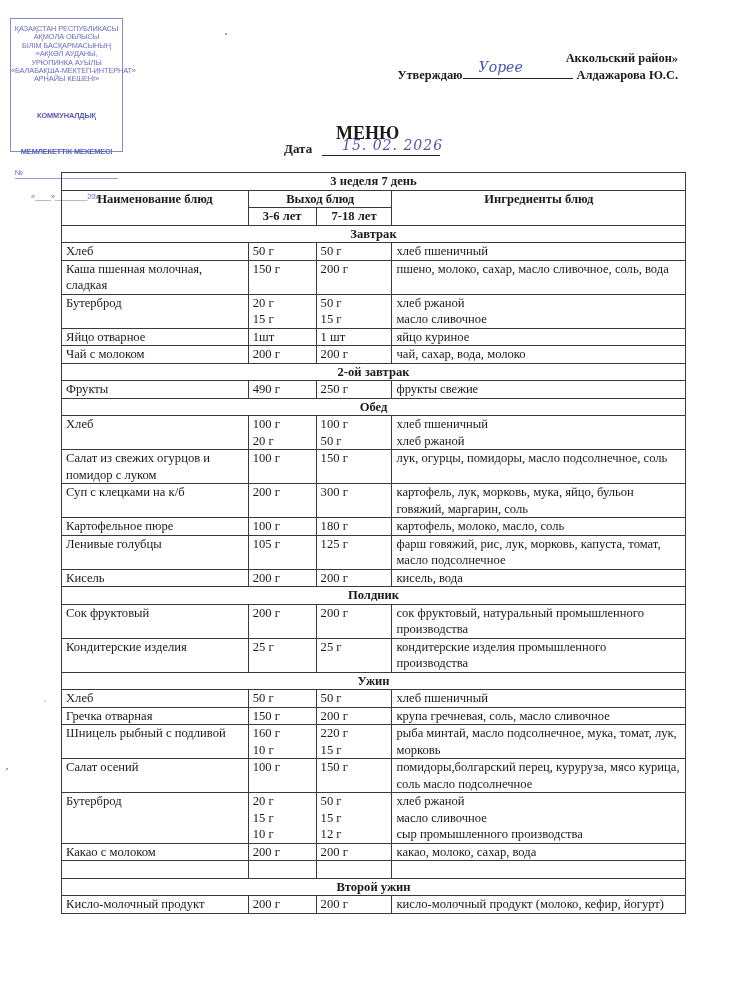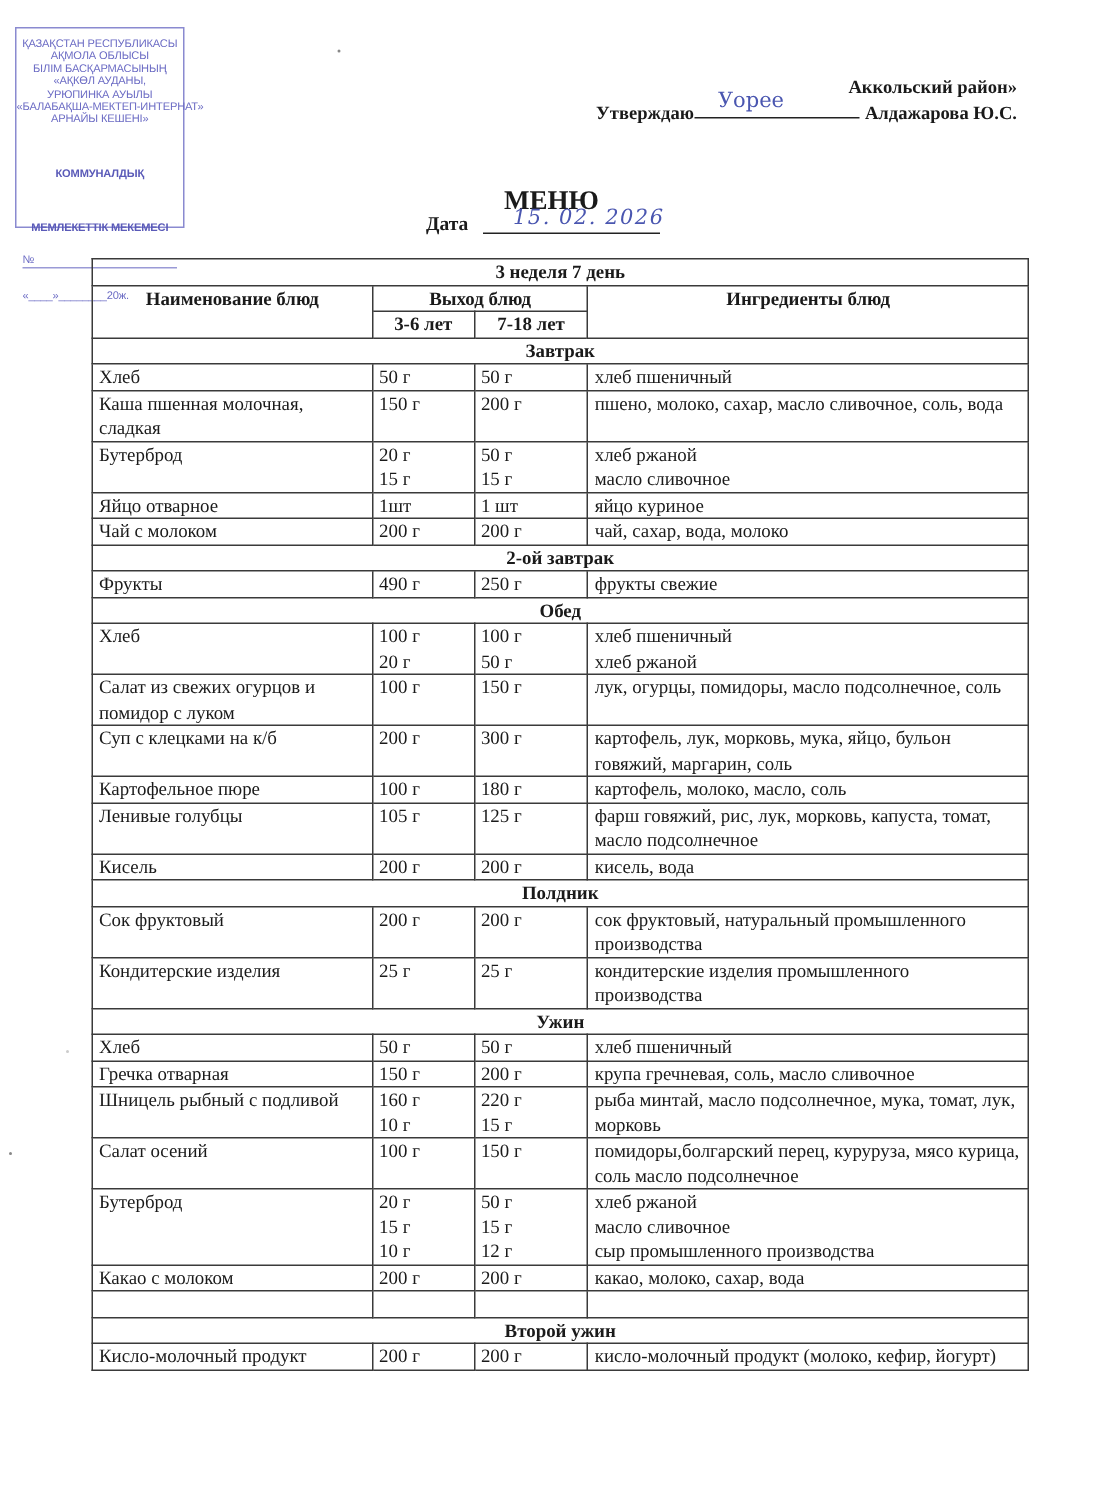--- a/index.html
+++ b/index.html
@@ -5,26 +5,26 @@
   html, body { margin: 0; padding: 0; background: #ffffff; }
   body { width: 732px; height: 1008px; position: relative; overflow: hidden;
          font-family: "Liberation Serif", serif; color: #1a1a1a; }
   .stamp { position: absolute; left: 10px; top: 18px; width: 113px; height: 134px;
            border: 1px solid #8a8ad0; box-sizing: border-box; color: #6b6bc4;
            font-family: "Liberation Sans", sans-serif; font-size: 7.4px; line-height: 8.4px;
            text-align: center; padding-top: 6px; letter-spacing: -0.1px; }
   .stamp .line { display: block; white-space: nowrap; }
   .stamp .bold { font-weight: bold; color: #5a5ab8; }
   .stamp .num { text-align: left; margin: 12px 4px 0 4px; border-bottom: 1px solid #9a9ad6; height: 9px; }
-  .stamp .date { text-align: left; margin: 14px 4px 0 4px; display: flex; justify-content: flex-start; }
+  .stamp .date { text-align: left; margin: 14px 4px 0 4px; display: flex; justify-content: center; }
   .approve { position: absolute; right: 54px; top: 51px; width: 330px; text-align: right;
              font-weight: bold; font-size: 12.4px; line-height: 15px; }
   .approve .row { display: block; white-space: nowrap; }
   .sign-line { display: inline-block; width: 110px; border-bottom: 1px solid #222; position: relative; height: 12px; vertical-align: baseline; margin-right: 4px; }
-  .sign { position: absolute; left: 16px; top: -6px; font-family: "DejaVu Serif", serif; 
+  .sign { position: absolute; left: 16px; top: -6px; font-family: "DejaVu Serif", serif; font-style: italic;
           font-weight: normal; color: #4a56b0; font-size: 14px; text-align: right; }
   .menu-title { position: absolute; left: 336px; top: 123px; font-weight: bold; font-size: 18px; }
   .date-label { position: absolute; left: 284px; top: 141px; font-weight: bold; font-size: 13px; }
   .date-line { position: absolute; left: 322px; top: 140px; width: 118px; height: 15px; border-bottom: 1px solid #222; }
   .date-val { position: absolute; left: 0; top: -3px; font-family: "DejaVu Serif", serif; font-style: italic;
               color: #4a56b0; font-size: 14px; letter-spacing: 1px; white-space: nowrap; margin-left: 20px; }
   table.menu { position: absolute; left: 61px; top: 172px; width: 625px; border-collapse: collapse;
                font-size: 12.6px; line-height: 16.5px; }
   table.menu td { border: 1px solid #3a3a3a; padding: 0 4px; vertical-align: top; }
   col.c1 { width: 187px; } col.c2 { width: 68px; } col.c3 { width: 76px; } col.c4 { width: 294px; }

